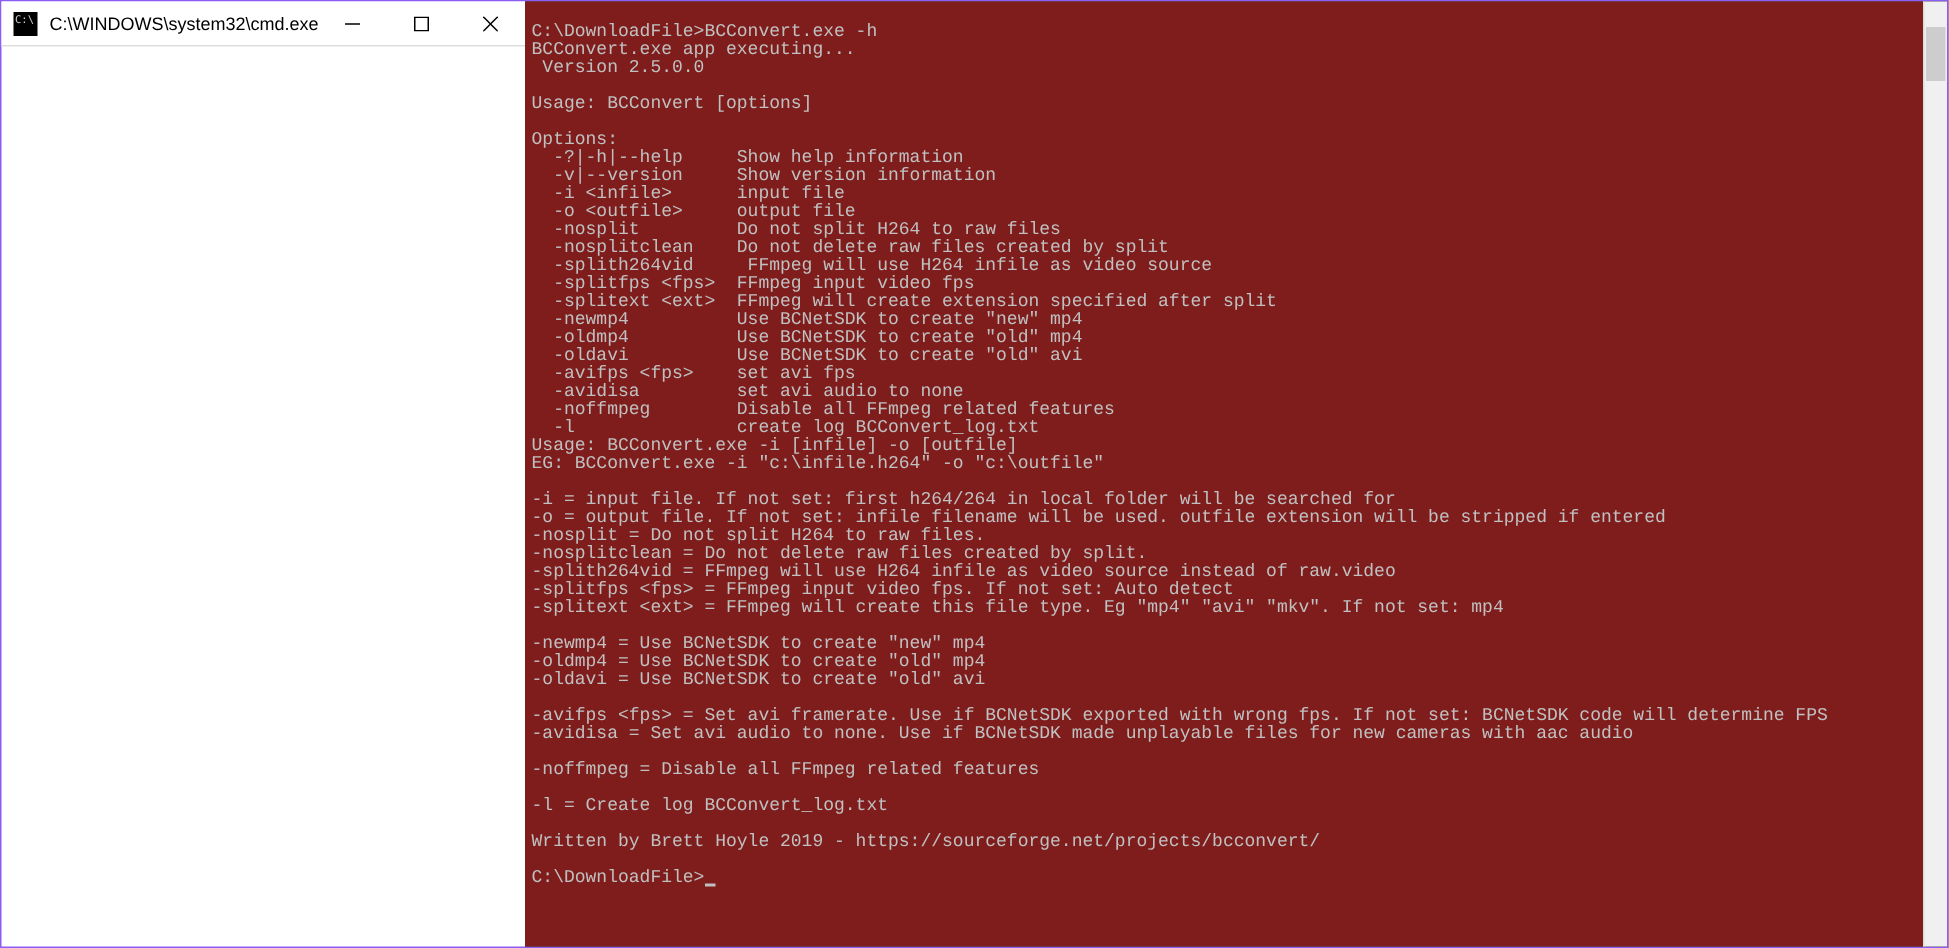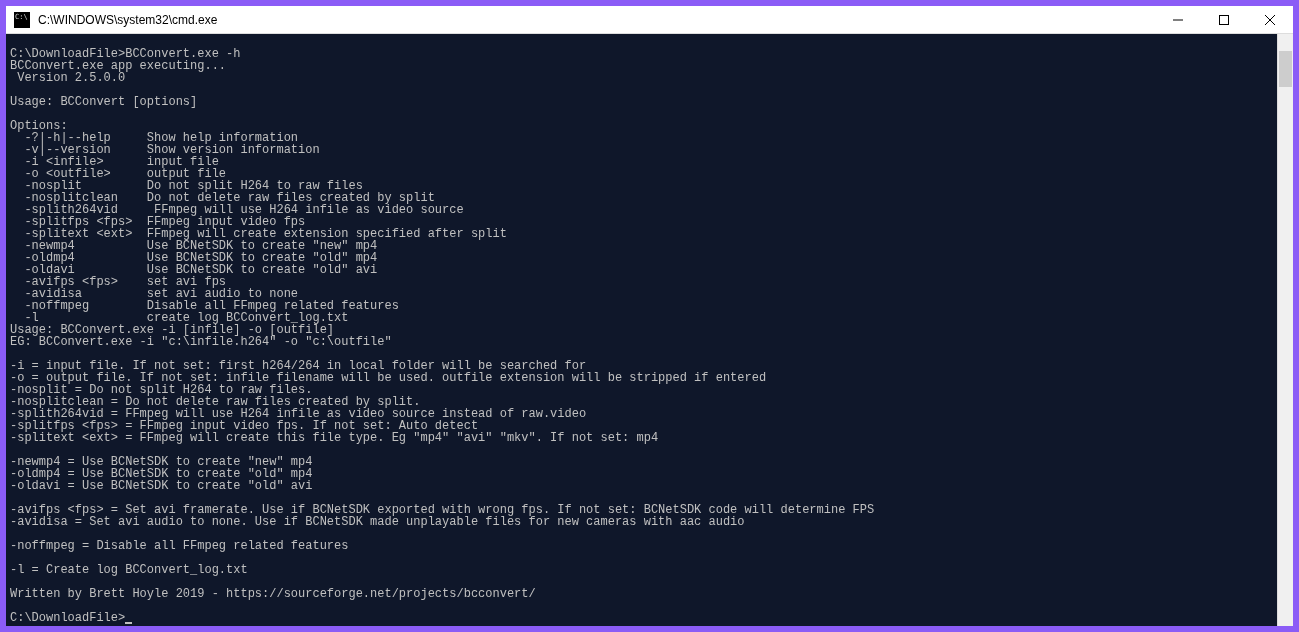--- a/index.html
+++ b/index.html
@@ -12,22 +12,22 @@
       background: #fff;
       width: 1299px;
       height: 632px;
       overflow: hidden;
       position: relative;
     }
     .window {
       width: 100%;
       height: 100%;
       display: flex;
-      flex-direction: column;
-      border: 6px solid #8b5cf6;
+      flex-direction: row;
+      border: 1px solid #8b5cf6;
     }
     .titlebar {
       height: 30px;
       background: #fff;
       display: flex;
       align-items: center;
       padding-left: 8px;
       border-bottom: 1px solid #ddd;
     }
     .titlebar-icon {
@@ -71,21 +71,21 @@
       height: 10px;
     }
     .terminal-container {
       flex: 1;
       display: flex;
       background: #000;
       position: relative;
     }
     .terminal {
       flex: 1;
-      background: #0f172a;
+      background: #7f1d1d;
       color: #c0c0c0;
       font-family: 'Consolas', 'Courier New', monospace;
       font-size: 12px;
       line-height: 12px;
       padding: 2px 4px;
       white-space: pre;
       overflow: hidden;
     }
     .scrollbar {
       width: 16px;

